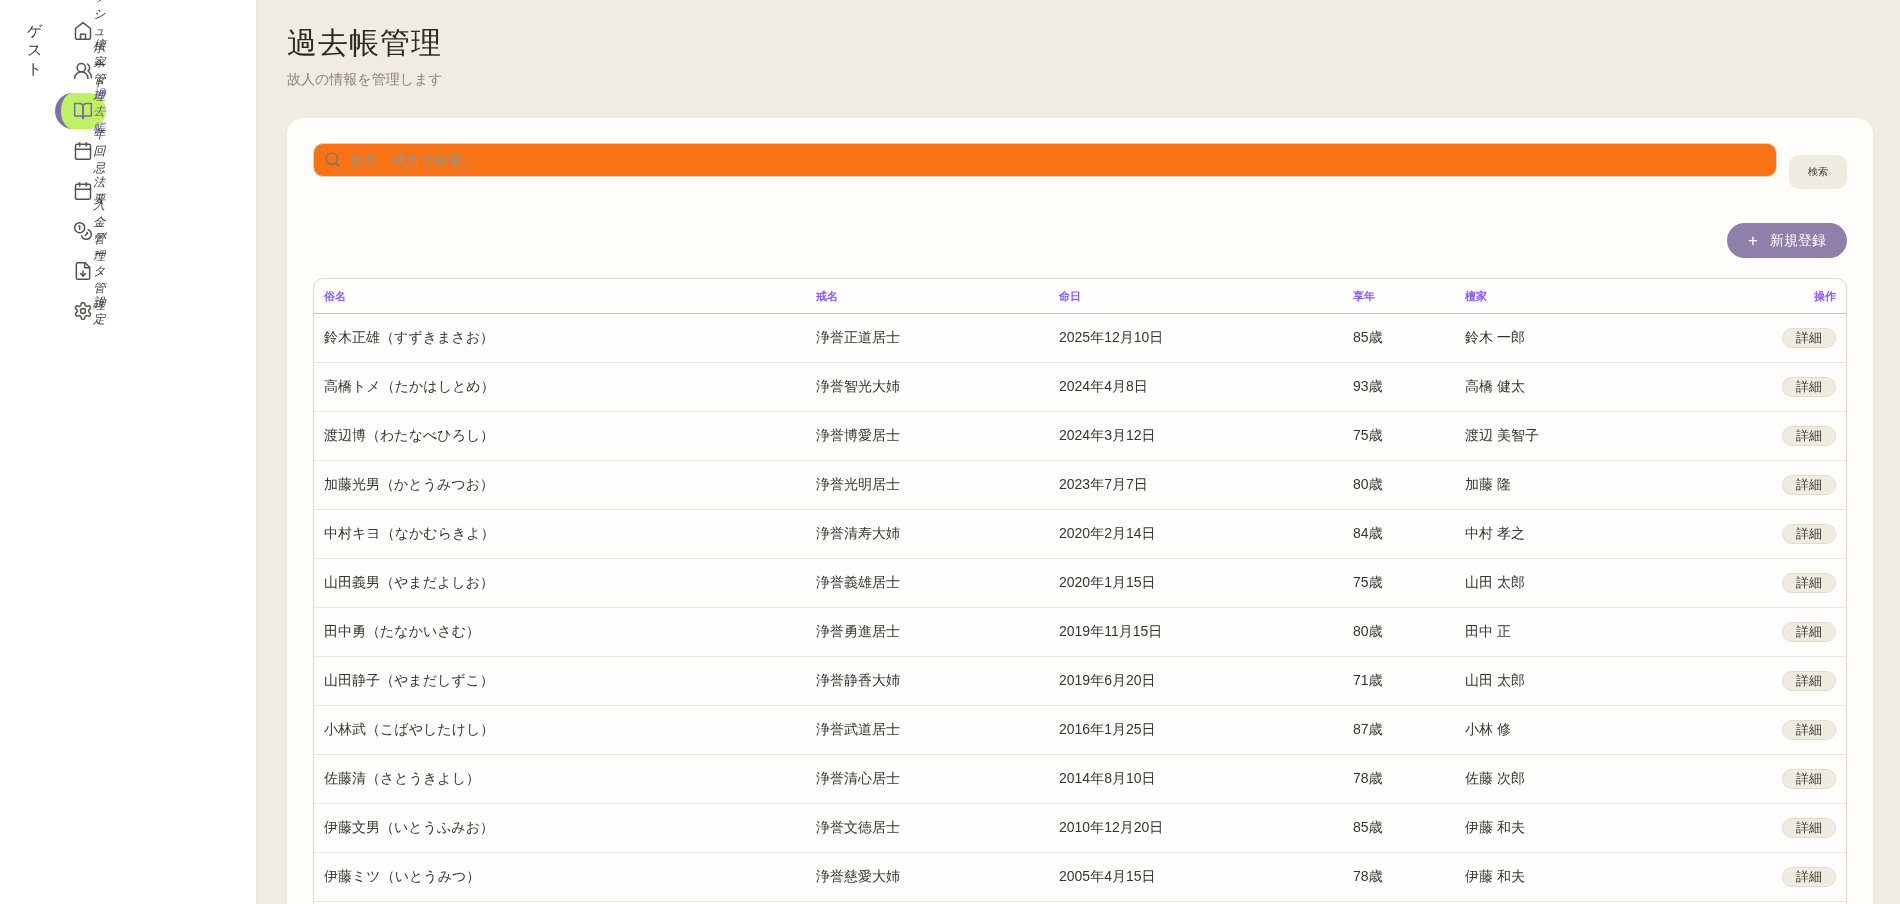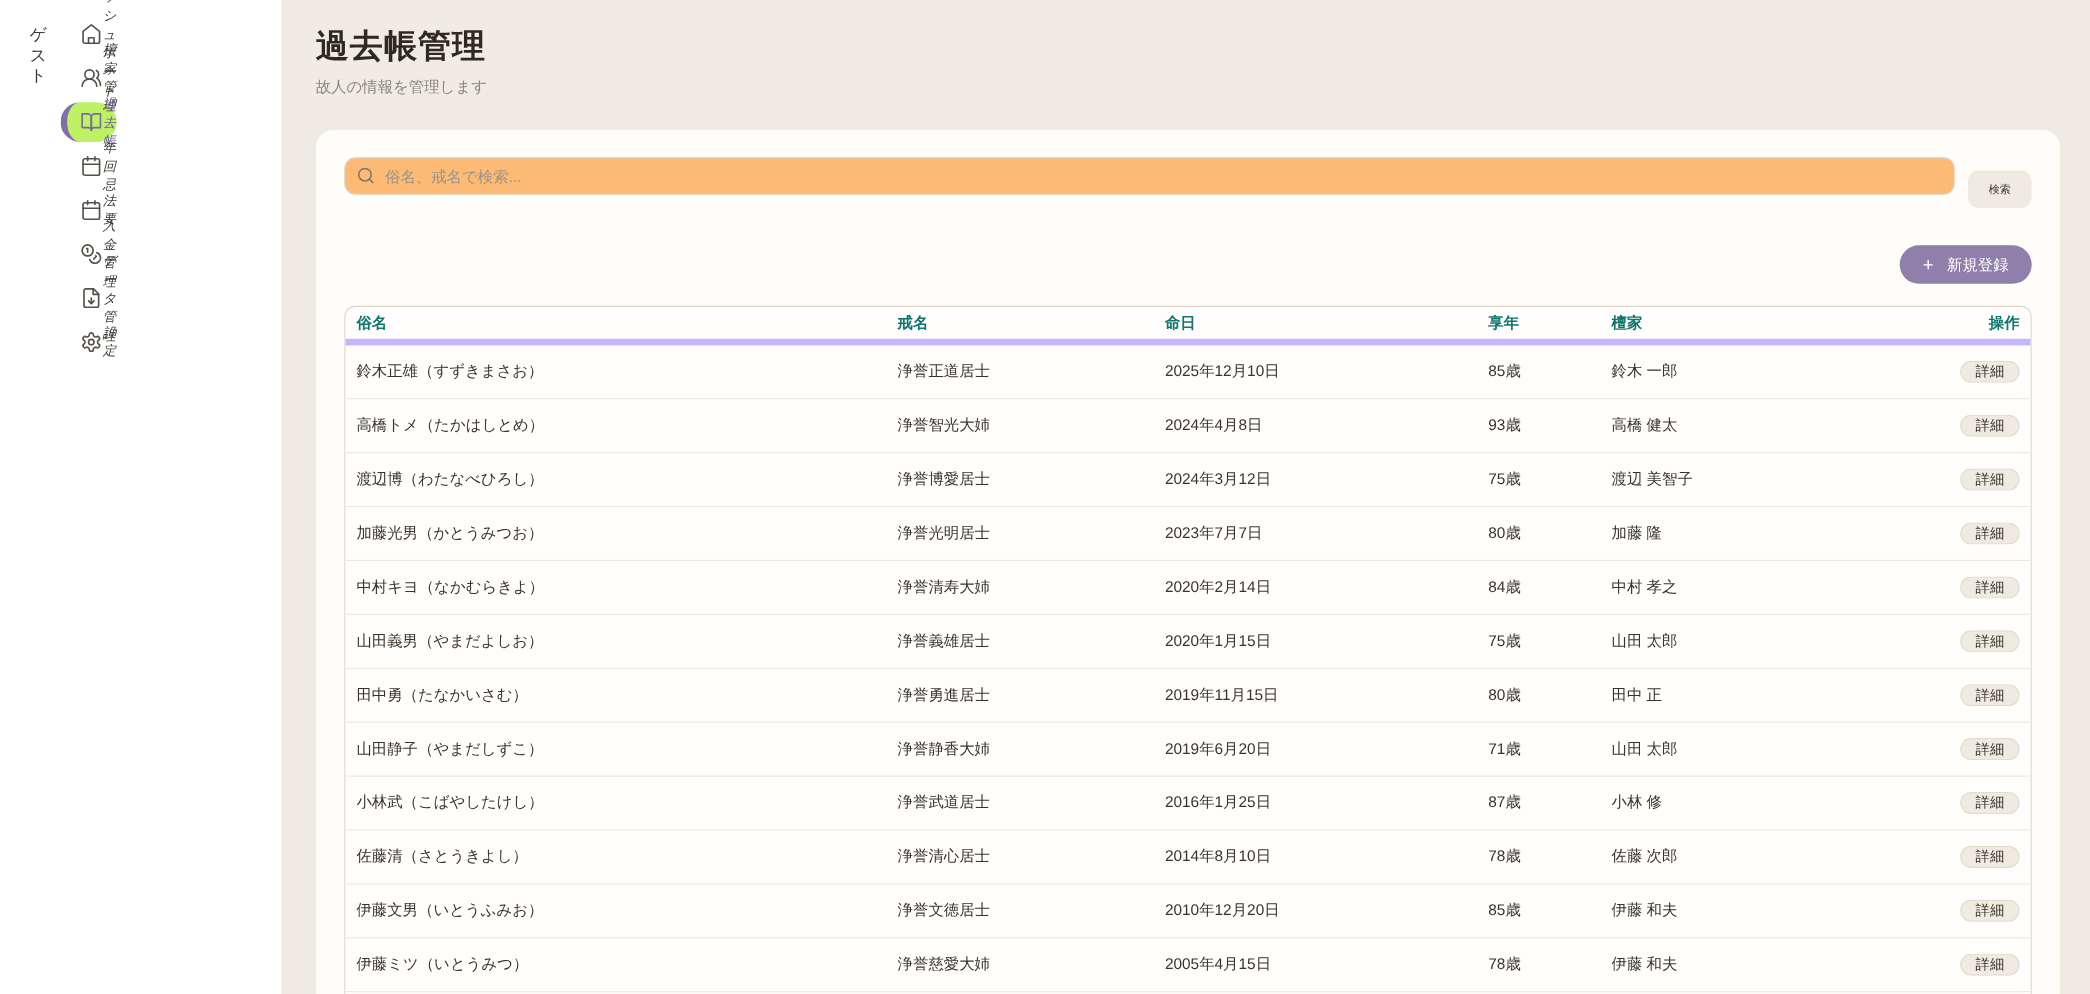--- a/index.html
+++ b/index.html
@@ -40,39 +40,39 @@
     font-size:12px; color:#0369a1; text-align:right;
     margin:0 0 22px 151px; font-family:inherit;
   }
   
   .main {
     position:absolute; left:257px; top:0; right:0; bottom:0;
     background:#f1ece3; padding:25px 27px 0 30px; overflow:hidden;
   }
   .page-title {
     font-family:"Liberation Serif","DejaVu Serif",serif;
-    font-size:30px; font-weight:700; color:#2e2a23;
+    font-size:30px; font-weight:400; color:#2e2a23;
     letter-spacing:1px; line-height:36px;
   }
   .page-subtitle { font-size:14px; color:#8b8478; margin-top:8px; line-height:20px; }
   .card {
     margin-top:29px; background:#fefdfa; border-radius:16px;
     box-shadow:0 1px 3px rgba(60,50,30,0.05);
     padding:25px 26px; height:900px;
   }
   
   .search-row { display:flex; gap:12px; }
   .search-box { position:relative; flex:1; }
   .search-box .s-icn {
     position:absolute; left:11px; top:8px; width:17px; height:17px; color:#7c776d;
   }
   .search-box .s-icn svg { width:17px; height:17px; }
   .search-input {
     width:100%; height:34px; border:1px solid #d8d3c6; border-radius:10px;
-    background:#fdba74; padding:0 12px 0 36px; font-size:14px; color:#38342d;
+    background:#f97316; padding:0 12px 0 36px; font-size:14px; color:#38342d;
     font-family:inherit; outline:none;
   }
   .search-input::placeholder { color:#99948a; }
   .search-btn {
     width:58px; height:34px; border:none; border-radius:10px;
     background:#f0ebe0; color:#38342d; font-size:10px; cursor:pointer;
     font-family:inherit;
     margin-top:12px;
   }
   
@@ -87,22 +87,22 @@
   .table-wrap {
     margin-top:20px; border:1px solid #dcd7ca; border-radius:10px;
     overflow:hidden; background:#fffefc;
   }
   .t-head, .t-row {
     display:grid;
     grid-template-columns:492px 243px 294px 112px 277px 1fr;
     align-items:center;
   }
   .t-head {
-    height:35px; border-bottom:6px solid #c4b5fd;
-    font-size:14px; font-weight:700; color:#0f766e;
+    height:35px; border-bottom:1px solid #c4b5fd;
+    font-size:11px; font-weight:700; color:#8b5cf6;
   }
   .t-row { height:49px; border-bottom:1px solid #ece7dc; font-size:14px; color:#38342d; }
   .t-row:last-child { border-bottom:none; }
   .t-cell { padding:0 10px; white-space:nowrap; overflow:hidden; }
   .t-cell.actions { text-align:right; }
   .detail-btn {
     height:20px; padding:0 13px; border:1px solid #e2dccd; border-radius:10px;
     background:#f0ebe0; color:#38342d; font-size:13px; cursor:pointer;
     font-family:inherit;
   }

